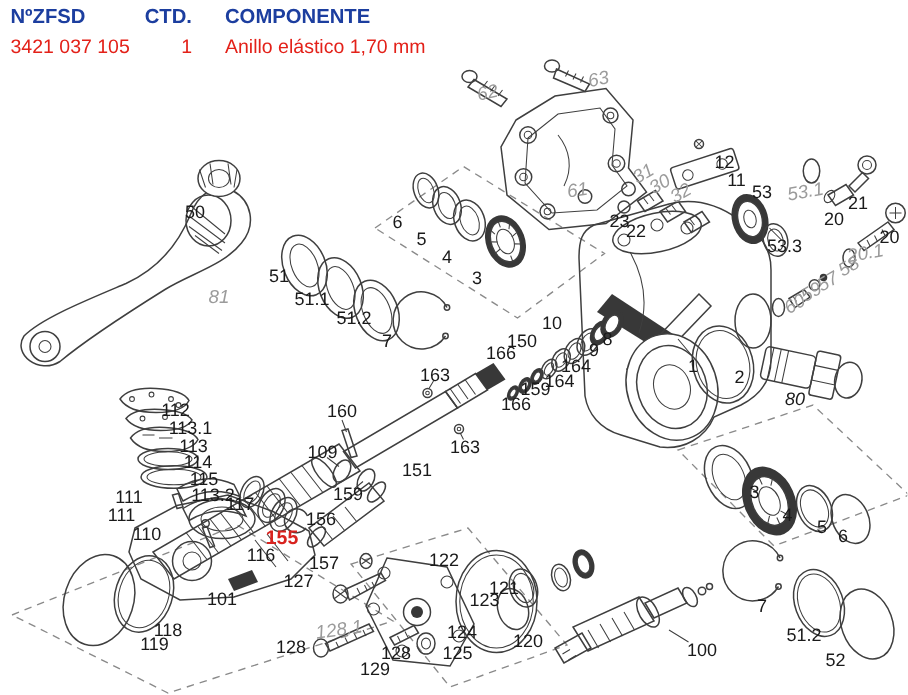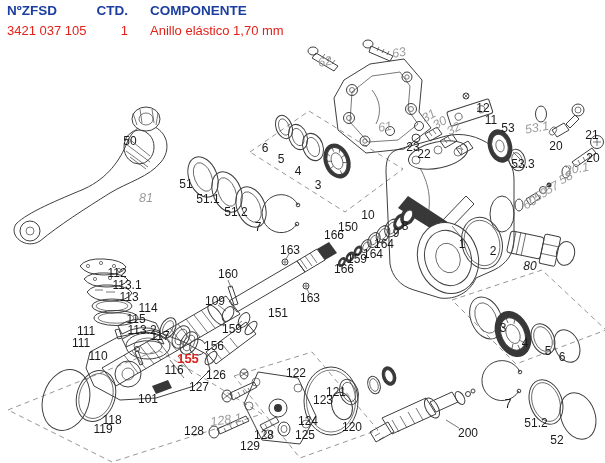--- a/index.html
+++ b/index.html
@@ -453,21 +453,21 @@
     <span class="part-label ghost" style="left: 385px; top: 127px; transform: translate(-50%, -50%) rotate(-8deg);">61</span>
     <span class="part-label ghost" style="left: 429px; top: 116px; transform: translate(-50%, -50%) rotate(-30deg);">31</span>
     <span class="part-label ghost" style="left: 440px; top: 123px; transform: translate(-50%, -50%) rotate(-30deg);">30</span>
     <span class="part-label ghost" style="left: 454px; top: 129px; transform: translate(-50%, -50%) rotate(-30deg);">32</span>
     <span class="part-label" style="left: 413px; top: 147px; transform: translate(-50%, -50%);">23</span>
     <span class="part-label" style="left: 424px; top: 154px; transform: translate(-50%, -50%);">22</span>
     <span class="part-label" style="left: 483px; top: 108px; transform: translate(-50%, -50%);">12</span>
     <span class="part-label" style="left: 491px; top: 120px; transform: translate(-50%, -50%);">11</span>
     <span class="part-label" style="left: 508px; top: 128px; transform: translate(-50%, -50%);">53</span>
     <span class="part-label ghost" style="left: 537px; top: 128px; transform: translate(-50%, -50%) rotate(-10deg);">53.1</span>
-    <span class="part-label" style="left: 572px; top: 135px; transform: translate(-50%, -50%); margin-left: 20px;">21</span>
+    <span class="part-label" style="left: 572px; top: 135px; transform: translate(-50%, -50%);">21</span>
     <span class="part-label" style="left: 556px; top: 146px; transform: translate(-50%, -50%);">20</span>
     <span class="part-label" style="left: 593px; top: 158px; transform: translate(-50%, -50%);">20</span>
     <span class="part-label" style="left: 523px; top: 164px; transform: translate(-50%, -50%);">53.3</span>
     <span class="part-label ghost" style="left: 577px; top: 169px; transform: translate(-50%, -50%) rotate(-10deg);">20.1</span>
     <span class="part-label ghost" style="left: 566px; top: 178px; transform: translate(-50%, -50%) rotate(-30deg);">58</span>
     <span class="part-label ghost" style="left: 552px; top: 188px; transform: translate(-50%, -50%) rotate(-30deg);">57</span>
     <span class="part-label ghost" style="left: 541px; top: 195px; transform: translate(-50%, -50%) rotate(-30deg);">59</span>
     <span class="part-label ghost" style="left: 530px; top: 203px; transform: translate(-50%, -50%) rotate(-30deg);">60</span>
     <span class="part-label" style="left: 462px; top: 244px; transform: translate(-50%, -50%);">1</span>
     <span class="part-label" style="left: 493px; top: 251px; transform: translate(-50%, -50%);">2</span>
@@ -483,46 +483,46 @@
     <span class="part-label" style="left: 344px; top: 269px; transform: translate(-50%, -50%);">166</span>
     <span class="part-label" style="left: 290px; top: 250px; transform: translate(-50%, -50%);">163</span>
     <span class="part-label" style="left: 310px; top: 298px; transform: translate(-50%, -50%);">163</span>
     <span class="part-label" style="left: 228px; top: 274px; transform: translate(-50%, -50%);">160</span>
     <span class="part-label" style="left: 215px; top: 301px; transform: translate(-50%, -50%);">109</span>
     <span class="part-label" style="left: 232px; top: 329px; transform: translate(-50%, -50%);">159</span>
     <span class="part-label" style="left: 278px; top: 313px; transform: translate(-50%, -50%);">151</span>
     <span class="part-label" style="left: 117px; top: 273px; transform: translate(-50%, -50%);">112</span>
     <span class="part-label" style="left: 127px; top: 285px; transform: translate(-50%, -50%);">113.1</span>
     <span class="part-label" style="left: 129px; top: 297px; transform: translate(-50%, -50%);">113</span>
-    <span class="part-label" style="left: 148px; top: 308px; transform: translate(-50%, -50%);">114</span>
+    <span class="part-label" style="left: 132px; top: 308px; transform: translate(-50%, -50%);">114</span>
     <span class="part-label" style="left: 136px; top: 319px; transform: translate(-50%, -50%);">115</span>
     <span class="part-label" style="left: 142px; top: 330px; transform: translate(-50%, -50%);">113.2</span>
     <span class="part-label" style="left: 86px; top: 331px; transform: translate(-50%, -50%);">111</span>
     <span class="part-label" style="left: 81px; top: 343px; transform: translate(-50%, -50%);">111</span>
     <span class="part-label" style="left: 98px; top: 356px; transform: translate(-50%, -50%);">110</span>
     <span class="part-label" style="left: 160px; top: 336px; transform: translate(-50%, -50%);">117</span>
     <span class="part-label hl" style="left: 188px; top: 358px; transform: translate(-50%, -50%);">155</span>
     <span class="part-label" style="left: 214px; top: 346px; transform: translate(-50%, -50%);">156</span>
     <span class="part-label" style="left: 174px; top: 370px; transform: translate(-50%, -50%);">116</span>
     <span class="part-label" style="left: 148px; top: 399px; transform: translate(-50%, -50%);">101</span>
     <span class="part-label" style="left: 112px; top: 420px; transform: translate(-50%, -50%);">118</span>
     <span class="part-label" style="left: 87px; top: 429px; transform: translate(-50%, -50%); margin-left: 16px;">119</span>
-    <span class="part-label" style="left: 216px; top: 375px; transform: translate(-50%, -50%);">126</span>
+    <span class="part-label" style="left: 216px; top: 375px; transform: translate(-50%, -50%);">157</span>
     <span class="part-label" style="left: 199px; top: 387px; transform: translate(-50%, -50%);">127</span>
     <span class="part-label ghost" style="left: 226px; top: 420px; transform: translate(-50%, -50%) rotate(-8deg);">128.1</span>
     <span class="part-label" style="left: 194px; top: 431px; transform: translate(-50%, -50%);">128</span>
     <span class="part-label" style="left: 264px; top: 435px; transform: translate(-50%, -50%);">128</span>
     <span class="part-label" style="left: 250px; top: 446px; transform: translate(-50%, -50%);">129</span>
     <span class="part-label" style="left: 296px; top: 373px; transform: translate(-50%, -50%);">122</span>
     <span class="part-label" style="left: 352px; top: 379px; transform: translate(-50%, -50%); margin-top: 48px;">120</span>
     <span class="part-label" style="left: 336px; top: 392px; transform: translate(-50%, -50%);">121</span>
     <span class="part-label" style="left: 323px; top: 400px; transform: translate(-50%, -50%);">123</span>
     <span class="part-label" style="left: 308px; top: 421px; transform: translate(-50%, -50%);">124</span>
     <span class="part-label" style="left: 305px; top: 435px; transform: translate(-50%, -50%);">125</span>
-    <span class="part-label" style="left: 468px; top: 433px; transform: translate(-50%, -50%);">200</span>
+    <span class="part-label" style="left: 468px; top: 433px; transform: translate(-50%, -50%);">100</span>
     <span class="part-label" style="left: 503px; top: 328px; transform: translate(-50%, -50%);">3</span>
     <span class="part-label" style="left: 525px; top: 343px; transform: translate(-50%, -50%);">4</span>
     <span class="part-label" style="left: 548px; top: 351px; transform: translate(-50%, -50%);">5</span>
     <span class="part-label" style="left: 562px; top: 357px; transform: translate(-50%, -50%);">6</span>
     <span class="part-label" style="left: 508px; top: 404px; transform: translate(-50%, -50%);">7</span>
     <span class="part-label" style="left: 536px; top: 423px; transform: translate(-50%, -50%);">51.2</span>
     <span class="part-label" style="left: 557px; top: 440px; transform: translate(-50%, -50%);">52</span>
   </div>
 
 </body></html>

